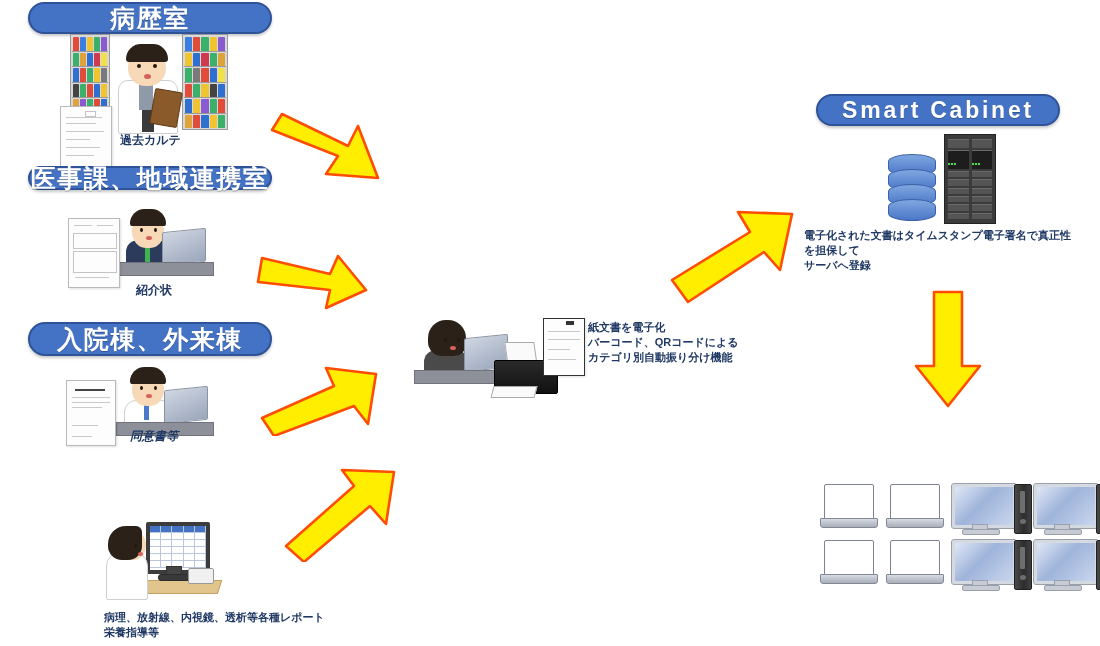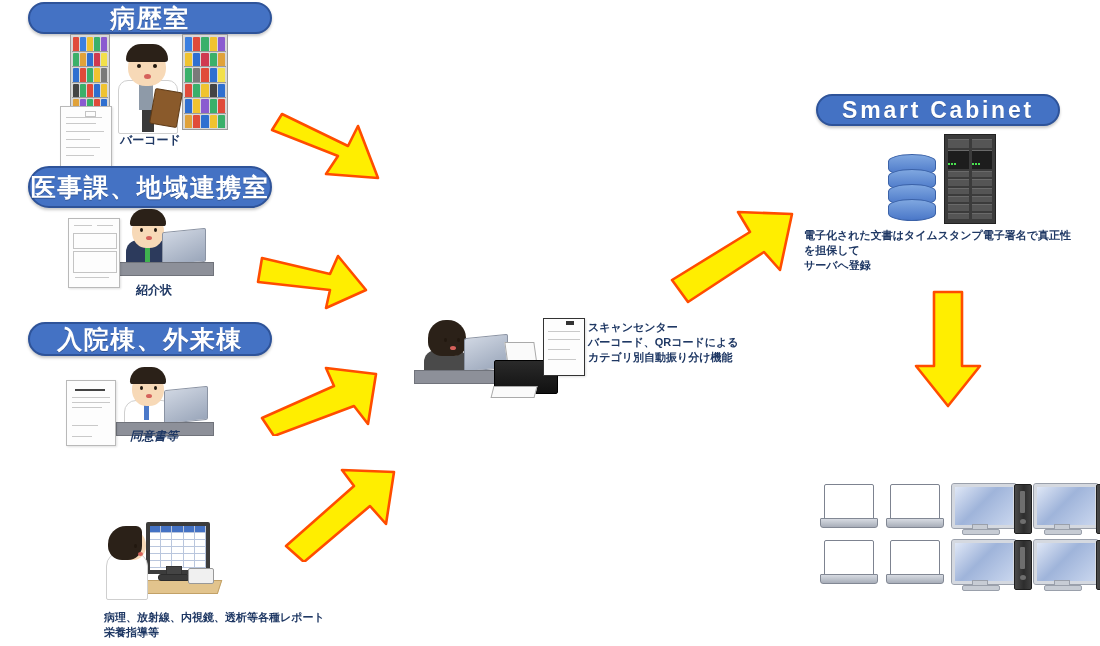--- a/index.html
+++ b/index.html
@@ -322,23 +322,23 @@
 
   <div class="sheet" style="left:60px; top:106px; width:50px; height:62px;">
     <div class="ln" style="left:5px; top:10px; width:36px;"></div>
     <div class="ln" style="left:5px; top:16px; width:30px;"></div>
     <div class="ln" style="left:5px; top:24px; width:38px;"></div>
     <div class="ln" style="left:5px; top:32px; width:24px;"></div>
     <div class="ln" style="left:5px; top:40px; width:34px;"></div>
     <div class="ln" style="left:5px; top:48px; width:28px;"></div>
     <div class="blk" style="left:24px; top:4px; width:9px; height:4px;"></div>
   </div>
-  <div class="caption mid" style="left:120px; top:132px;">バーコード</div>
-
-  <div class="pill jp" style="left:28px; top:166px; width:244px; height:42px;">
+  <div class="caption mid" style="left:120px; top:132px;">過去カルテ</div>
+
+  <div class="pill jp" style="left:28px; top:166px; width:244px; height:24px;">
     <span>医事課、地域連携室</span>
   </div>
 
   <div class="art" style="left:108px; top:200px; width:110px; height:80px;">
     <div class="suit" style="left:18px; top:40px; width:44px; height:32px; border-radius:12px 12px 0 0;"></div>
     <div style="position:absolute; left:37px; top:42px; width:5px; height:20px; background:#3fb34f;"></div>
     <div class="head" style="left:24px; top:14px; width:32px; height:34px;"></div>
     <div class="hair" style="left:22px; top:9px; width:36px; height:17px; border-radius:17px 17px 3px 3px;"></div>
     <div class="eye" style="left:32px; top:28px; width:3px; height:4px;"></div>
     <div class="eye" style="left:46px; top:28px; width:3px; height:4px;"></div>
@@ -477,21 +477,21 @@
   </div>
 
   <div class="sheet" style="left:543px; top:318px; width:40px; height:56px; border:1px solid #333;">
     <div class="blk" style="left:22px; top:2px; width:8px; height:4px; background:#333; border:none;"></div>
     <div class="ln" style="left:4px; top:12px; width:32px;"></div>
     <div class="ln" style="left:4px; top:20px; width:32px;"></div>
     <div class="ln" style="left:4px; top:30px; width:22px;"></div>
     <div class="ln" style="left:4px; top:40px; width:28px;"></div>
   </div>
 
-  <div class="caption" style="left:588px; top:320px; width:160px;">スキャンセンター
+  <div class="caption" style="left:588px; top:320px; width:160px;">紙文書を電子化
 バーコード、QRコードによる
 カテゴリ別自動振り分け機能</div>
 
   <svg class="arrow" style="left:668px; top:198px;" width="150" height="120" viewBox="0 0 150 120">
     <polygon points="4,82 82,34 70,14 124,16 112,72 96,54 20,104" fill="#ffee00" stroke="#ff4d00" stroke-width="2.6" stroke-linejoin="round"></polygon>
   </svg>
 
   <div class="pill en" style="left:816px; top:94px; width:244px; height:32px;">
     <span>Smart Cabinet</span>
   </div>

